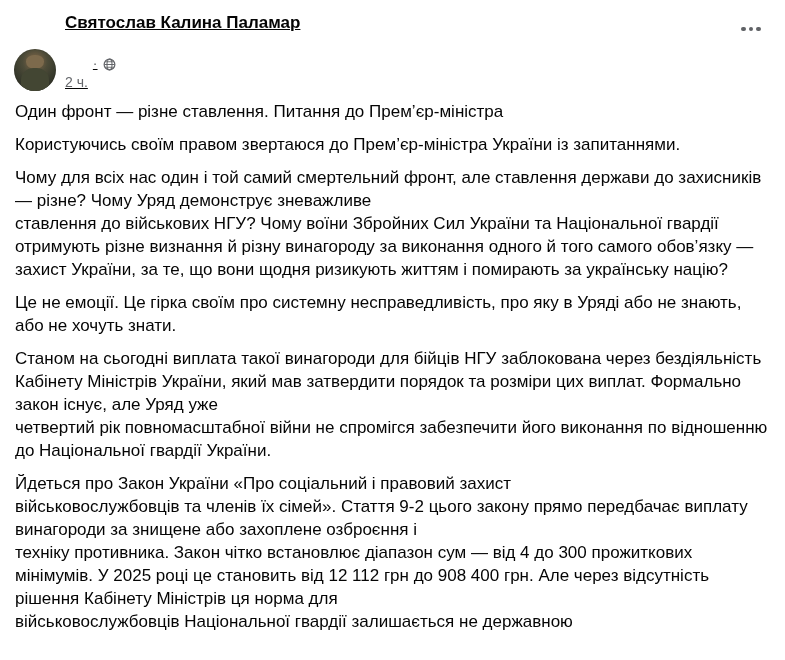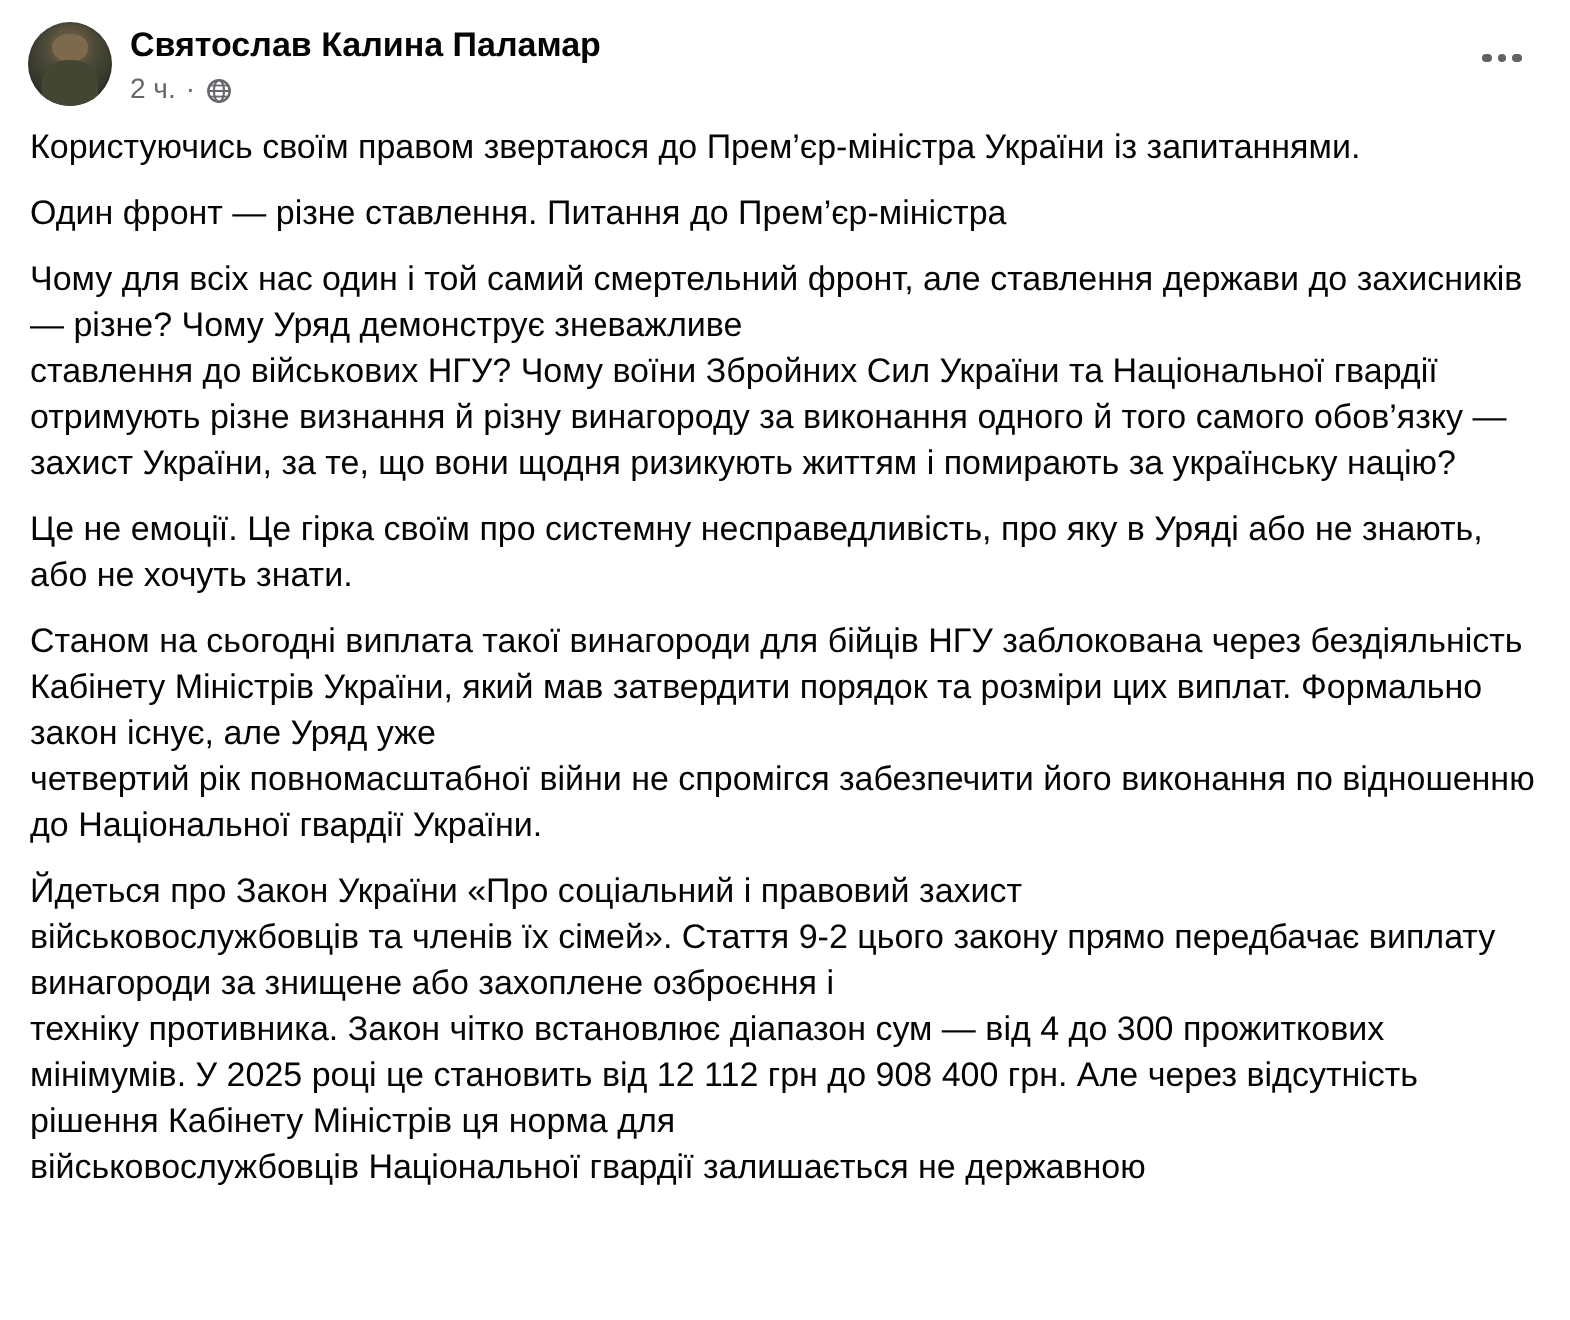--- a/index.html
+++ b/index.html
@@ -16,20 +16,21 @@
     color: #050505;
     position: relative;
     box-sizing: border-box;
   }
   
   .post-header {
     display: flex;
     align-items: flex-end;
     padding: 11px 16px 0 14px;
     position: relative;
+    text-decoration: underline;
   }
   .avatar {
     width: 42px;
     height: 42px;
     border-radius: 50%;
     flex: 0 0 42px;
     cursor: pointer;
     background:
       radial-gradient(circle at 50% 30%, #8a7253 0%, #6d5c42 16%, #4d4b38 34%, #3a3c2e 58%, #23241d 100%);
     box-shadow: inset 0 0 0 1px rgba(0,0,0,.08);
@@ -66,21 +67,21 @@
   }
   .meta-row {
     display: flex;
     align-items: center;
     gap: 5px;
     margin-top: 2px;
     font-size: 14px;
     line-height: 17px;
     color: #65676b;
   }
-  .meta-time { cursor: pointer; }
+  .meta-time { cursor: pointer; margin-top: 38px; }
   .meta-sep { color: #65676b; }
   .globe-icon {
     display: inline-flex;
     align-items: center;
     margin-top: 1px;
   }
   .options-btn {
     position: absolute;
     right: 18px;
     top: 17px;
@@ -141,22 +142,22 @@
 
     <button class="options-btn" aria-label="options">
       <span class="dot"></span>
       <span class="dot"></span>
       <span class="dot"></span>
     </button>
 
   </div>
 
   <div class="post-body">
+    <p>Один фронт — різне ставлення. Питання до Прем’єр-міністра</p>
     <p>Користуючись своїм правом звертаюся до Прем’єр-міністра України із запитаннями.</p>
-    <p>Один фронт — різне ставлення. Питання до Прем’єр-міністра</p>
     <p>Чому для всіх нас один і той самий смертельний фронт, але ставлення держави до захисників — різне? Чому Уряд демонструє зневажливе
 ставлення до військових НГУ? Чому воїни Збройних Сил України та Національної гвардії отримують різне визнання й різну винагороду за виконання одного й того самого обов’язку — захист України, за те, що вони щодня ризикують життям і помирають за українську націю?</p>
     <p>Це не емоції. Це гірка своїм про системну несправедливість, про яку в Уряді або не знають, або не хочуть знати.</p>
     <p>Станом на сьогодні виплата такої винагороди для бійців НГУ заблокована через бездіяльність Кабінету Міністрів України, який мав затвердити порядок та розміри цих виплат. Формально закон існує, але Уряд уже
 четвертий рік повномасштабної війни не спромігся забезпечити його виконання по відношенню до Національної гвардії України.</p>
     <p>Йдеться про Закон України «Про соціальний і правовий захист
 військовослужбовців та членів їх сімей». Стаття 9-2 цього закону прямо передбачає виплату винагороди за знищене або захоплене озброєння і
 техніку противника. Закон чітко встановлює діапазон сум — від 4 до 300 прожиткових мінімумів. У 2025 році це становить від 12 112 грн до 908 400 грн. Але через відсутність рішення Кабінету Міністрів ця норма для
 військовослужбовців Національної гвардії залишається не державною</p>
   </div>

